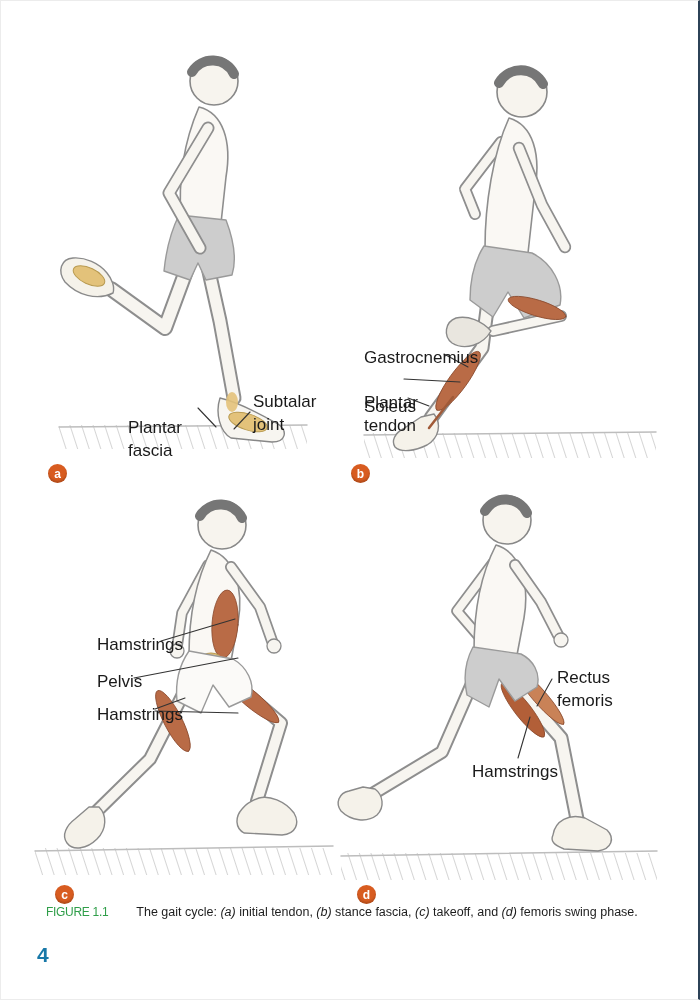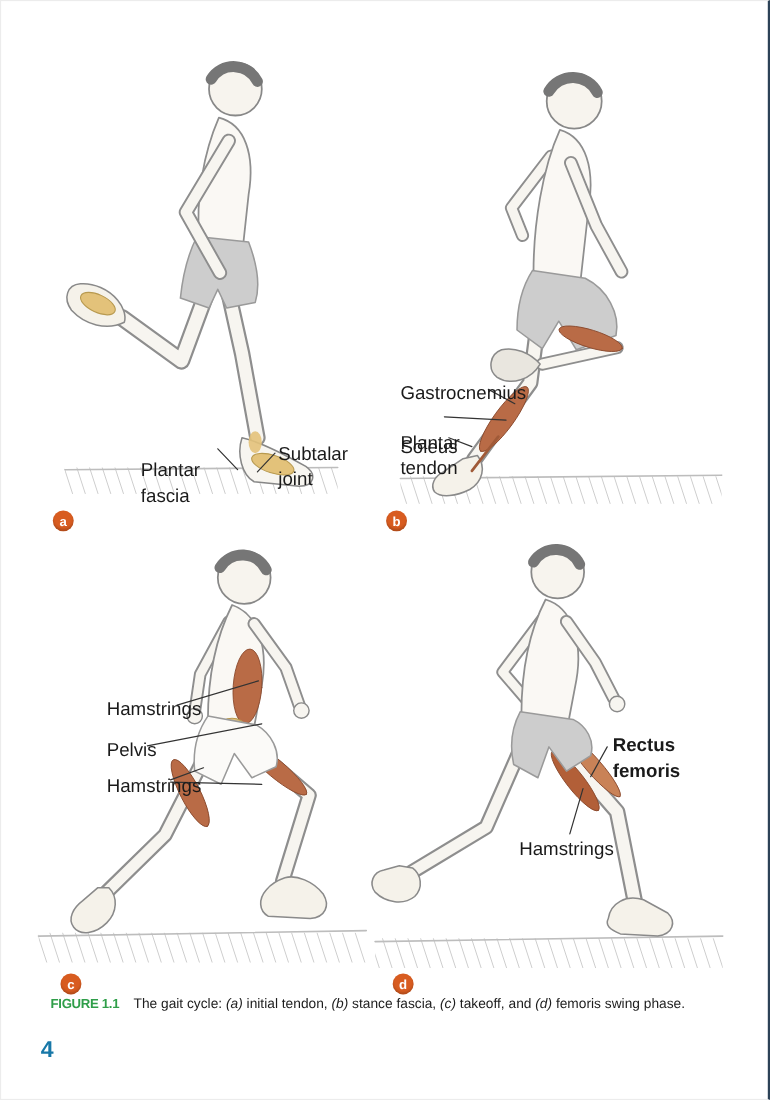--- a/index.html
+++ b/index.html
@@ -17,21 +17,21 @@
   .badge{
     position:absolute;width:19px;height:19px;border-radius:50%;
     background:#d85c20;color:#ffffff;font-size:12px;font-weight:bold;
     display:flex;align-items:center;justify-content:center;line-height:1;
     box-shadow:inset 0 -2px 2px rgba(0,0,0,.18);
   }
   .caption{
     position:absolute;left:45px;top:903px;width:615px;
     font-size:12.5px;color:#1d1d1d;line-height:1.3;
   }
-  .fig-label{color:#2f9e49;font-weight:bold;letter-spacing:-.3px;margin-right:13px;font-size:12px;}
+  .fig-label{color:#2f9e49;font-weight:normal;letter-spacing:-.3px;margin-right:28px;font-size:12px;}
   .caption .it{font-style:italic;}
   .page-number{
     position:absolute;left:36px;top:942px;font-size:21px;font-weight:bold;color:#1878a8;
   }
 </style>
 </head>
 <body>
 
 <div class="page">
 
@@ -171,31 +171,31 @@
 
       <circle cx="506" cy="519" r="24" fill="#f7f4ee" stroke="#888888" stroke-width="1.6"></circle>
       <path d="M484,510 A24,24 0 0 1 526,512" fill="none" stroke="#767676" stroke-width="10"></path>
 
       <line x1="551" y1="678" x2="536" y2="705" stroke="#333" stroke-width="1.1"></line>
       <line x1="517" y1="757" x2="529" y2="716" stroke="#333" stroke-width="1.1"></line>
     </g>
   </svg>
 
   <div class="anat-label" style="left:127px;top:416px;width:70px;">Plantar fascia</div>
-  <div class="anat-label" style="left:252px;top:401px;width:72px;">Subtalar joint</div>
+  <div class="anat-label" style="left:252px;top:390px;width:72px;">Subtalar joint</div>
 
   <div class="anat-label" style="left:363px;top:346px;width:90px;">Gastrocnemius</div>
   <div class="anat-label" style="left:363px;top:371px;width:60px;margin-top:24px;">Soleus</div>
   <div class="anat-label" style="left:363px;top:391px;width:52px;">Plantar tendon</div>
 
   <div class="anat-label" style="left:96px;top:633px;width:75px;">Hamstrings</div>
   <div class="anat-label" style="left:96px;top:670px;width:50px;">Pelvis</div>
   <div class="anat-label" style="left:96px;top:703px;width:75px;">Hamstrings</div>
 
-  <div class="anat-label" style="left:556px;top:666px;width:52px;font-weight:bold;">Rectus femoris</div>
+  <div class="anat-label" style="left:556px;top:666px;width:52px;">Rectus femoris</div>
   <div class="anat-label" style="left:471px;top:760px;width:75px;">Hamstrings</div>
 
   <div class="badge" style="left:47px;top:463px;">a</div>
   <div class="badge" style="left:350px;top:463px;">b</div>
   <div class="badge" style="left:54px;top:884px;">c</div>
   <div class="badge" style="left:356px;top:884px;">d</div>
 
   <div class="caption">
     <span class="fig-label">FIGURE 1.1</span><span>The gait cycle: </span><span class="it">(a)</span><span> initial tendon, </span><span class="it">(b)</span><span> stance fascia, </span><span class="it">(c)</span><span> takeoff, and </span><span class="it">(d)</span><span> femoris swing phase.</span>
   </div>

